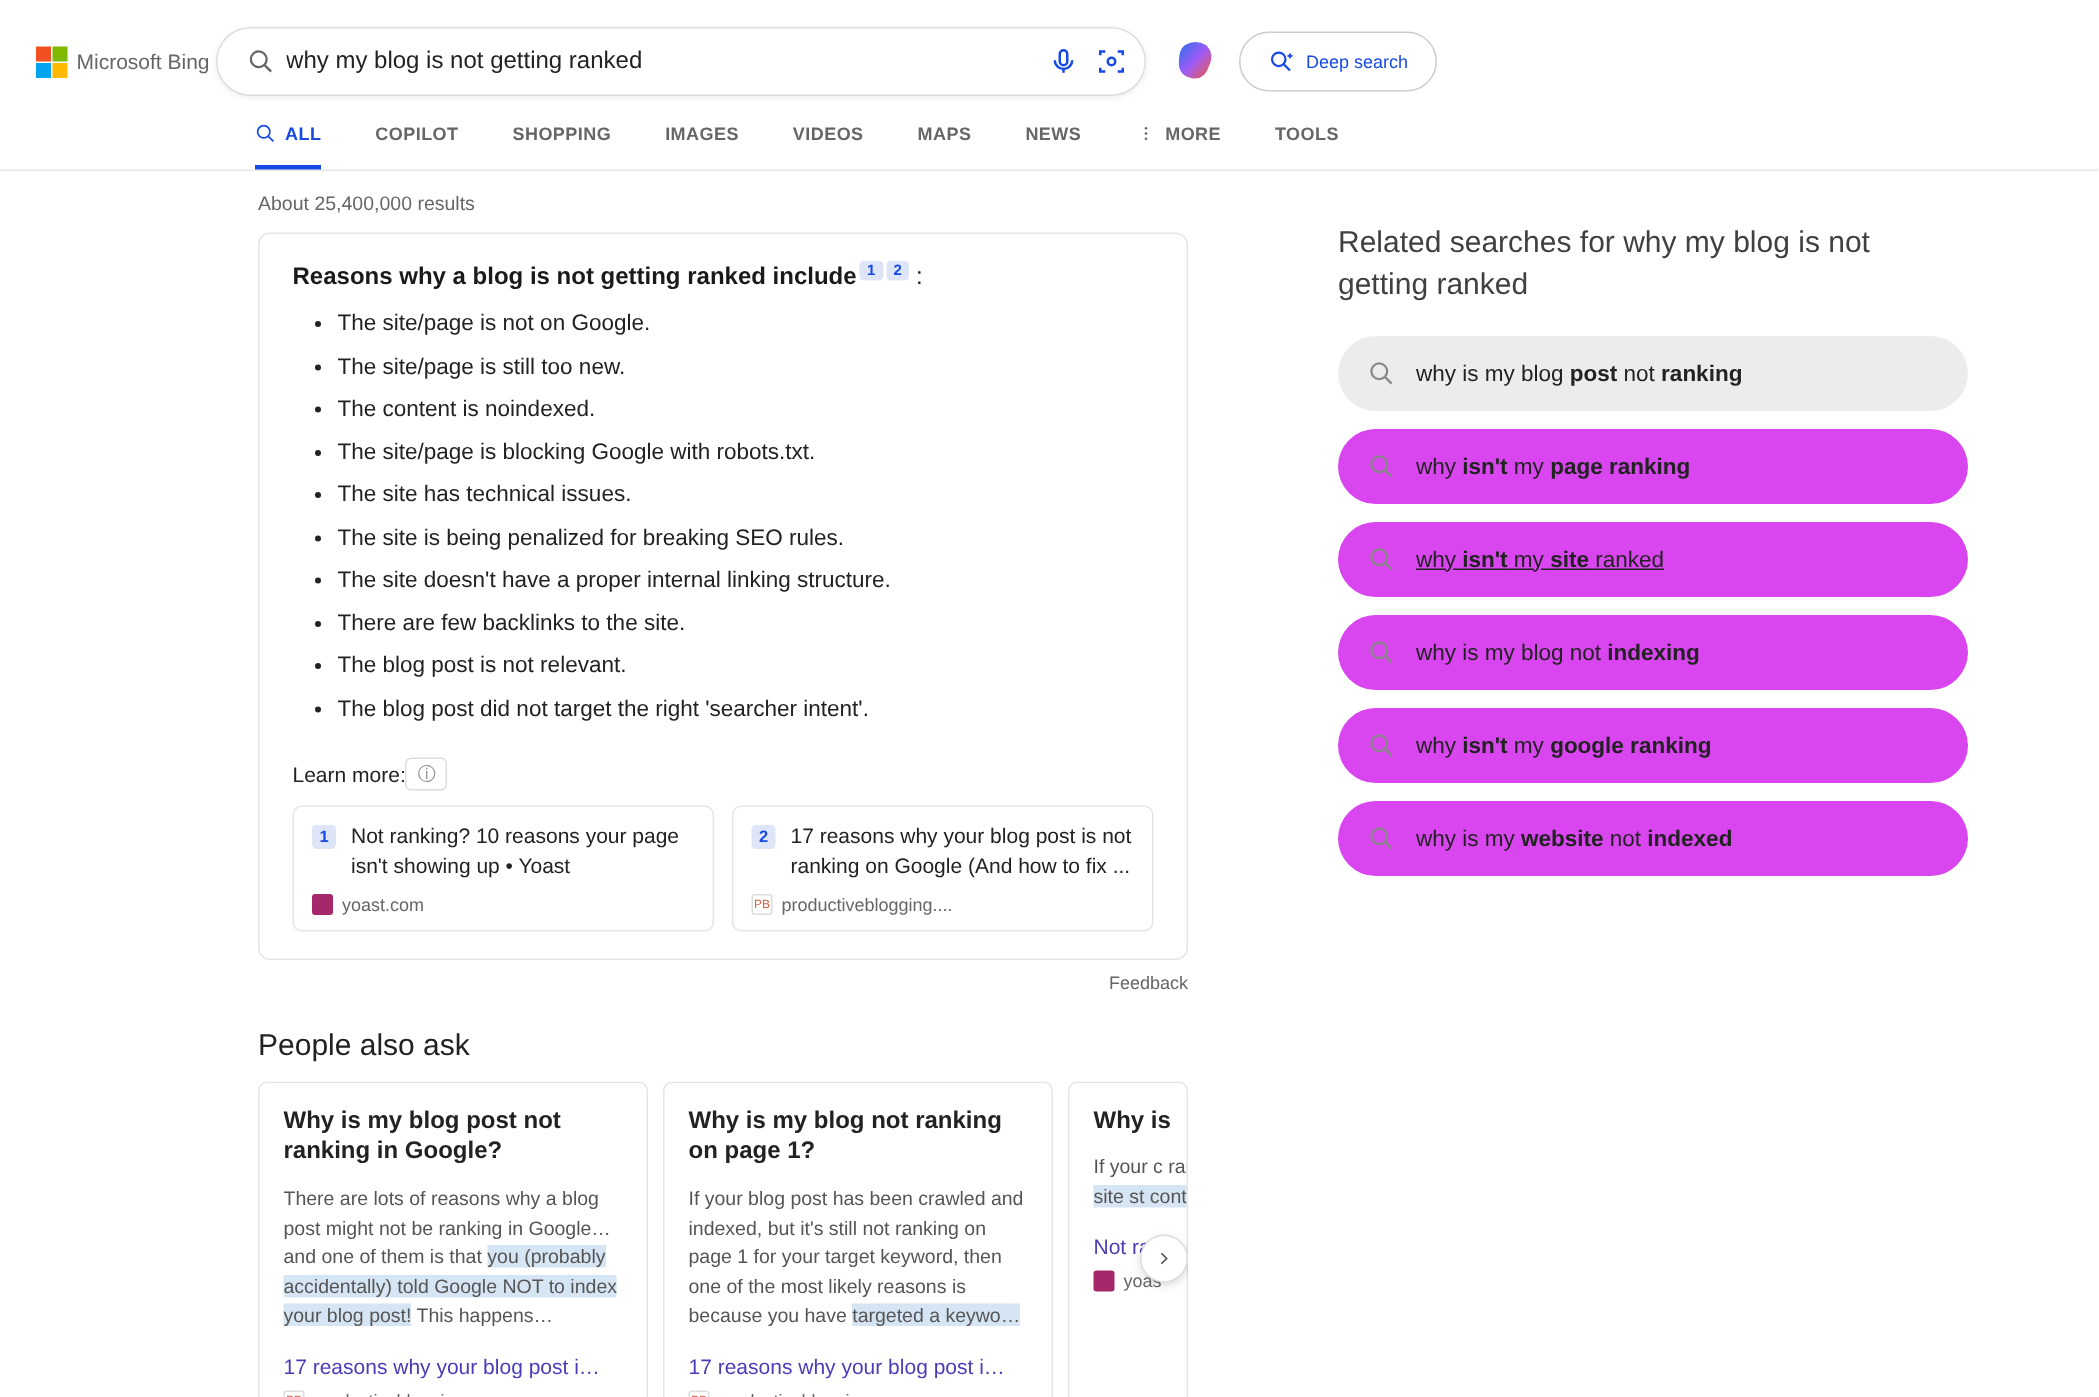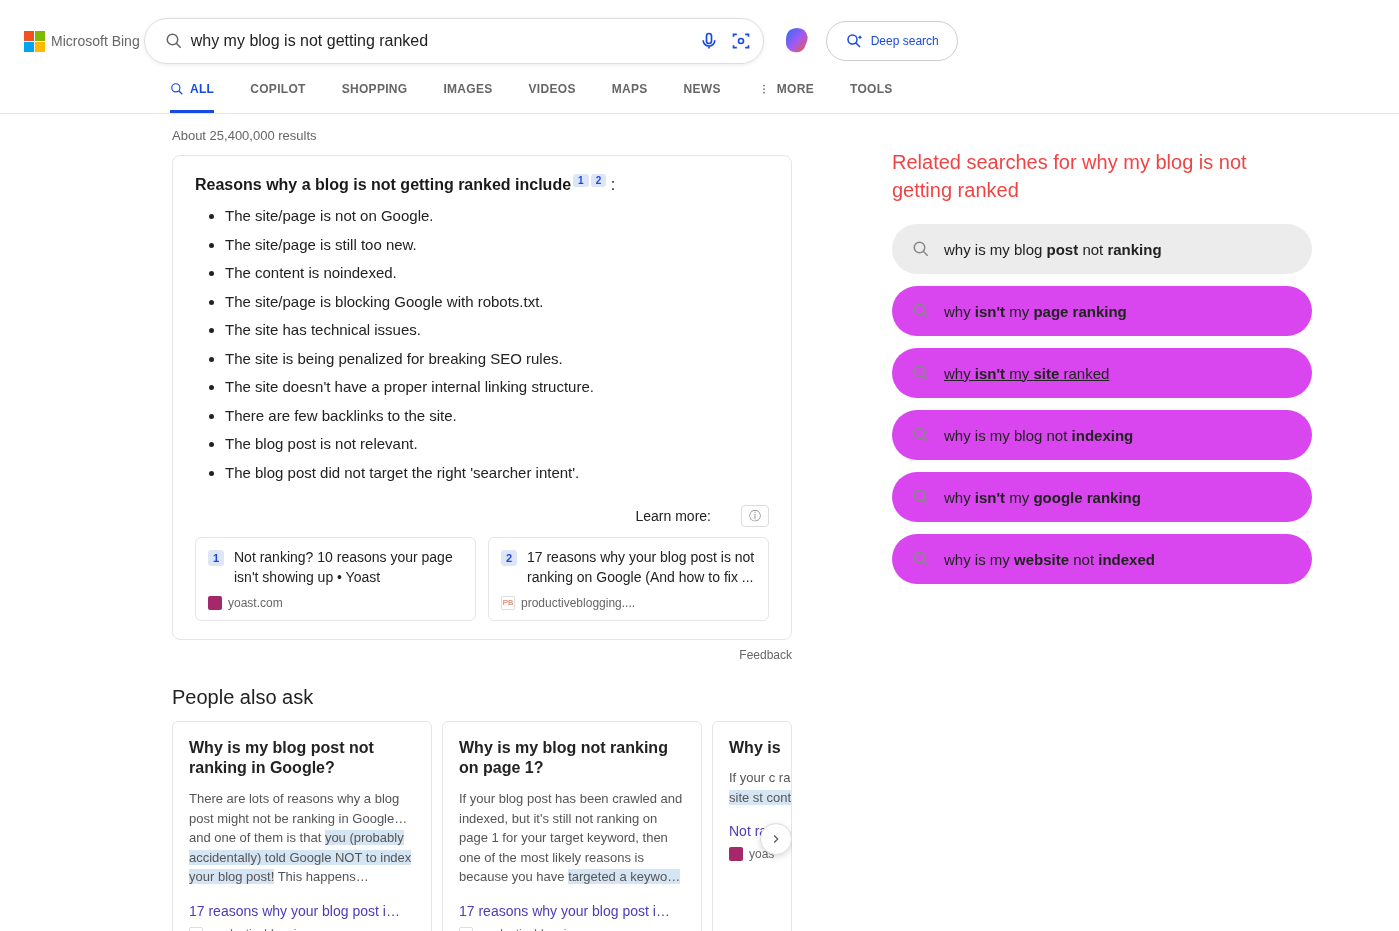--- a/index.html
+++ b/index.html
@@ -30,21 +30,21 @@
 .content { display: flex; padding: 14px 0 0 172px; gap: 100px; }
 .main-col { width: 620px; }
 .results-count { font-size: 13px; color: #666; margin-bottom: 12px; }
 
 
 .answer-box { border: 1px solid #e5e5e5; border-radius: 8px; padding: 18px 22px; }
 .answer-title { font-size: 16px; font-weight: 700; display: inline; }
 .citation-badge { display: inline-block; background: #dde5f7; color: #174ae4; font-size: 10px; font-weight: 600; padding: 1px 5px; border-radius: 3px; margin-left: 2px; vertical-align: super; }
 .answer-list { list-style: disc; padding-left: 30px; margin-top: 8px; }
 .answer-list li { font-size: 15px; line-height: 1.9; color: #222; }
-.learn-more-row { display: flex; justify-content: flex-end; align-items: center; margin-top: 18px; font-size: 14px; color: #222; gap: 30px; }
+.learn-more-row { display: flex; justify-content: flex-start; align-items: center; margin-top: 18px; font-size: 14px; color: #222; }
 .info-btn { width: 28px; height: 22px; border: 1px solid #ddd; border-radius: 4px; display: flex; align-items: center; justify-content: center; color: #888; font-size: 12px; }
 .learn-cards { display: flex; gap: 12px; margin-top: 10px; }
 .learn-card { flex: 1; border: 1px solid #e5e5e5; border-radius: 6px; padding: 10px 12px; }
 .lc-head { display: flex; gap: 10px; align-items: flex-start; }
 .lc-num { background: #dde5f7; color: #174ae4; font-size: 11px; font-weight: 600; width: 16px; height: 16px; border-radius: 3px; display: flex; align-items: center; justify-content: center; flex-shrink: 0; margin-top: 2px; }
 .lc-title { font-size: 14px; color: #222; line-height: 1.4; }
 .lc-source { display: flex; align-items: center; gap: 6px; margin-top: 8px; font-size: 12px; color: #666; }
 .favicon { width: 14px; height: 14px; border-radius: 2px; display: inline-block; }
 .feedback-link { text-align: right; font-size: 12px; color: #666; margin-top: 8px; }
 
@@ -54,21 +54,21 @@
 .paa-card { width: 260px; flex-shrink: 0; border: 1px solid #e5e5e5; border-radius: 6px; padding: 16px; }
 .paa-q { font-size: 16px; font-weight: 700; color: #222; line-height: 1.3; margin-bottom: 10px; }
 .paa-snippet { font-size: 13px; color: #555; line-height: 1.5; }
 .hl { background: #d6e5f3; }
 .paa-link { font-size: 14px; color: #4a3db8; margin-top: 16px; display: block; white-space: nowrap; overflow: hidden; text-overflow: ellipsis; }
 .paa-src { display: flex; align-items: center; gap: 6px; font-size: 12px; color: #666; margin-top: 8px; }
 .paa-next { position: absolute; right: 0; top: 50%; transform: translateY(-50%); width: 32px; height: 32px; border-radius: 50%; background: #fff; border: 1px solid #ddd; display: flex; align-items: center; justify-content: center; box-shadow: 0 2px 6px rgba(0,0,0,0.15); cursor: pointer; }
 
 
 .side-col { width: 420px; }
-.related-title { font-size: 20px; color: #ef4444; margin-bottom: 20px; line-height: 1.4; margin-top: 20px;}
+.related-title { font-size: 20px; color: #404040; margin-bottom: 20px; line-height: 1.4; margin-top: 20px;}
 .related-pill { display: flex; align-items: center; gap: 14px; background: #d946ef; border-radius: 28px; padding: 16px 20px; margin-bottom: 12px; cursor: pointer; font-size: 15px; color: #222; }
 .related-pill.hover { background: #ececec; }
 .related-pill svg { width: 18px; height: 18px; stroke: #888; fill: none; stroke-width: 2; flex-shrink: 0; }
 .related-pill .underlined { text-decoration: underline; }
 </style>
 </head>
 <body>
 
 <div class="header">
   <div class="logo">

